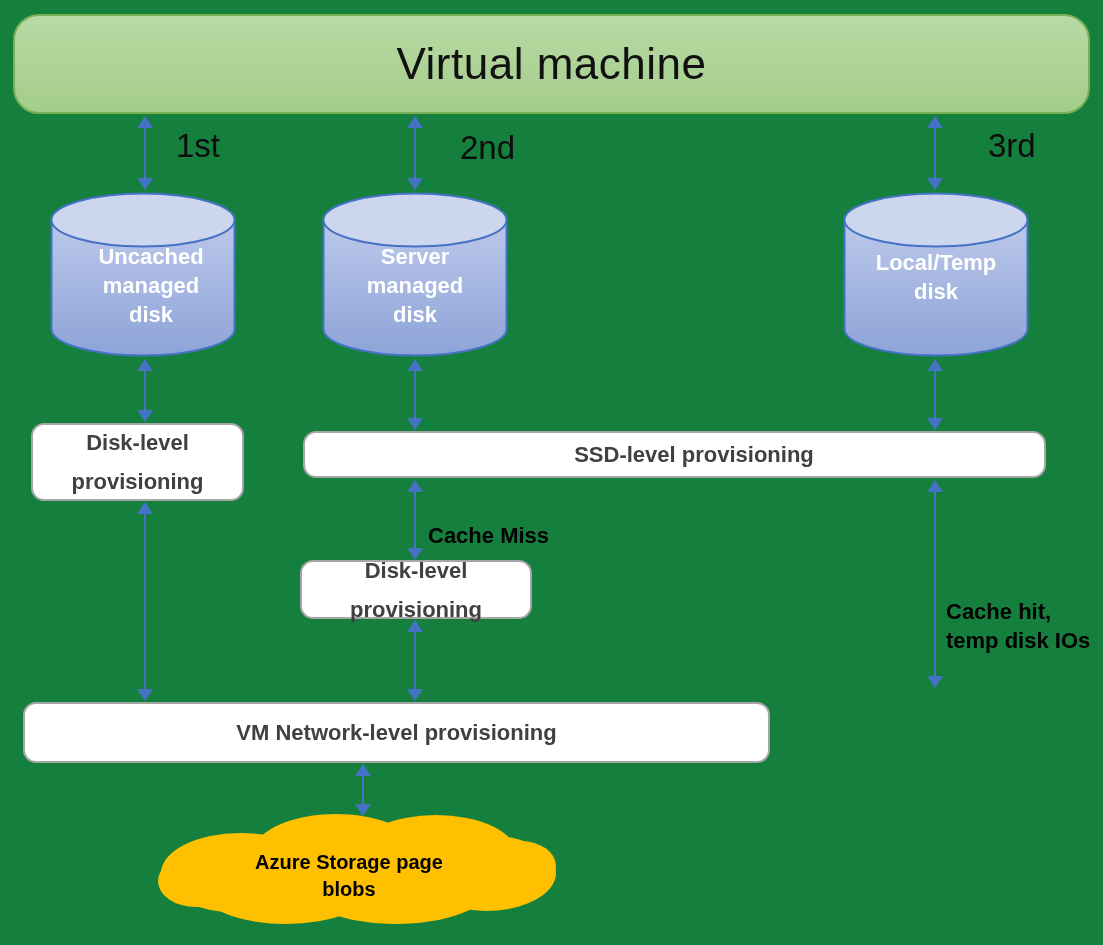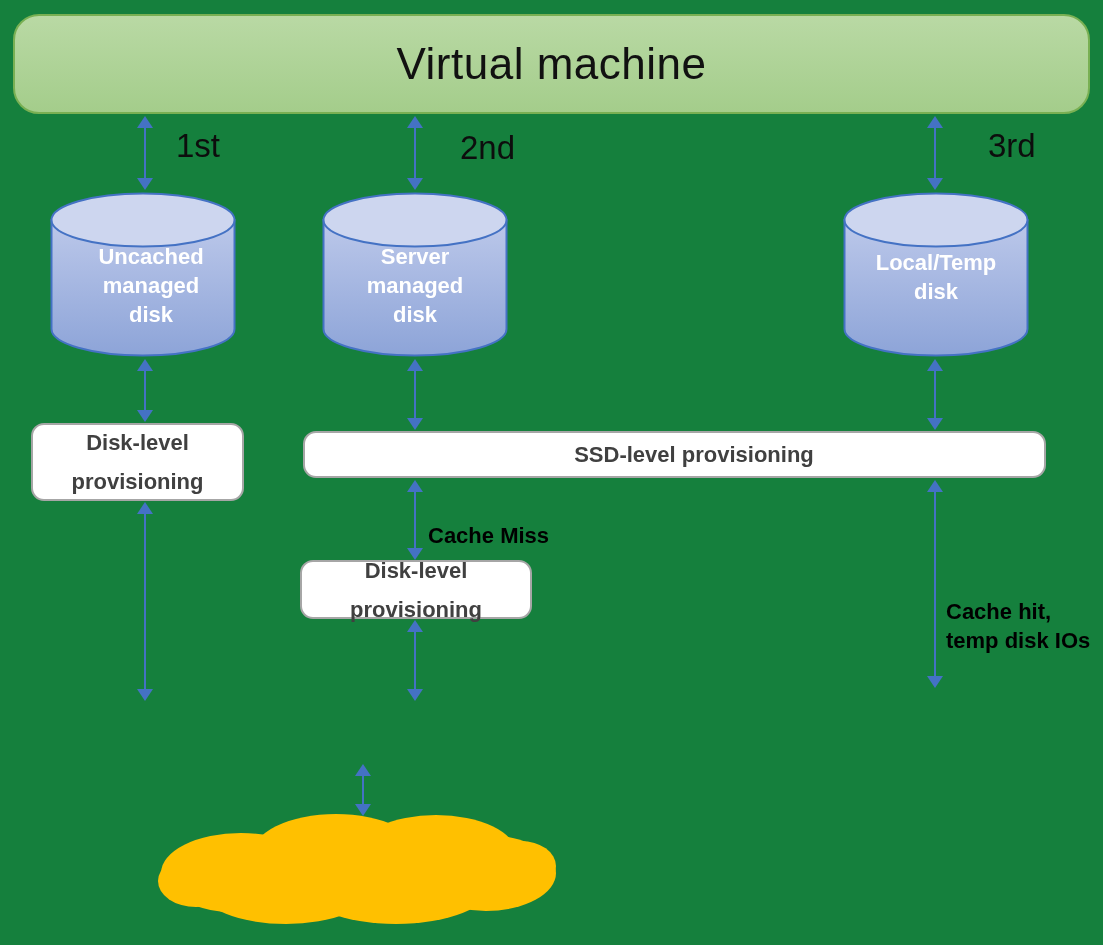--- a/index.html
+++ b/index.html
@@ -186,20 +186,23 @@
     <span class="hu"></span>
       <span class="sh"></span>
       <span class="hd"></span>
   </div>
   <div class="varrow" style="left:407px;top:620px;height:81px;">
     <span class="hu"></span>
       <span class="sh"></span>
       <span class="hd"></span>
   </div>
 
+  <div class="pbox" style="left:23px;top:702px;width:747px;height:61px;">
+    <span class="pbox-label">VM Network-level provisioning</span>
+  </div>
 
   <div class="varrow" style="left:355px;top:764px;height:52px;">
     <span class="hu"></span>
       <span class="sh"></span>
       <span class="hd"></span>
   </div>
 
   <div class="varrow" style="left:927px;top:480px;height:208px;">
     <span class="hu"></span>
       <span class="sh"></span>
@@ -215,15 +218,17 @@
         <ellipse cx="85" cy="62" rx="80" ry="40"></ellipse>
         <ellipse cx="180" cy="45" rx="85" ry="42"></ellipse>
         <ellipse cx="280" cy="42" rx="80" ry="38"></ellipse>
         <ellipse cx="330" cy="62" rx="70" ry="38"></ellipse>
         <ellipse cx="240" cy="75" rx="95" ry="38"></ellipse>
         <ellipse cx="130" cy="78" rx="85" ry="35"></ellipse>
         <ellipse cx="40" cy="70" rx="38" ry="26"></ellipse>
         <ellipse cx="365" cy="55" rx="35" ry="25"></ellipse>
       </g>
     </svg>
+    <div class="cloud-label">Azure Storage page
+blobs</div>
   </div>
 
 </div>
 
 </body></html>

